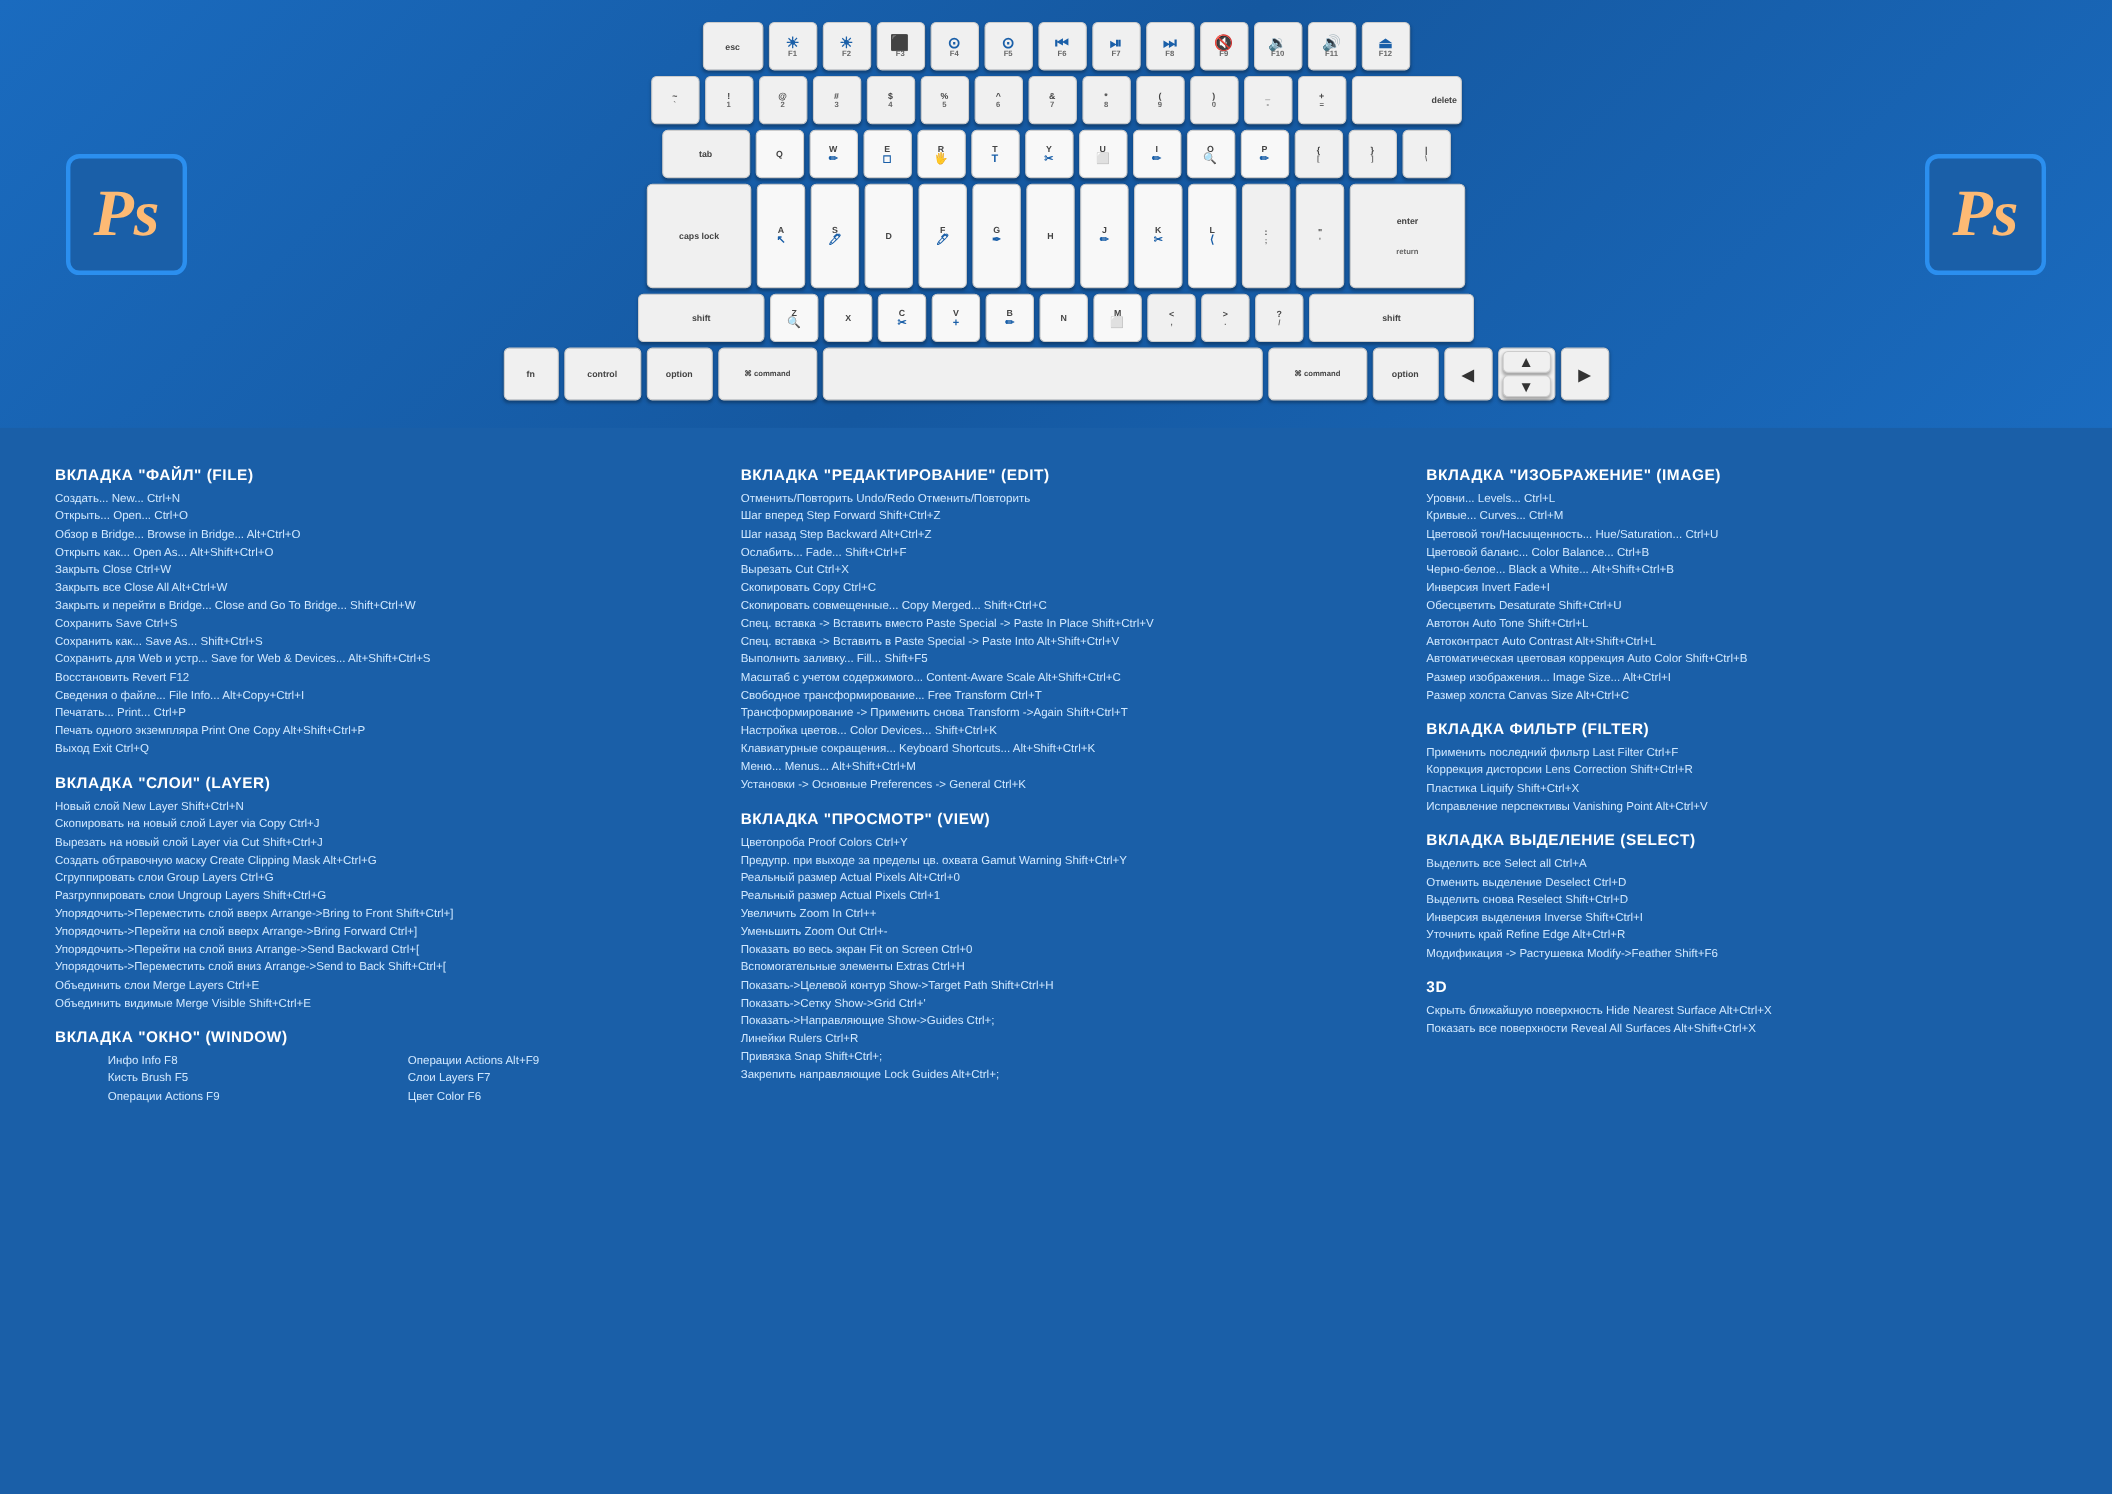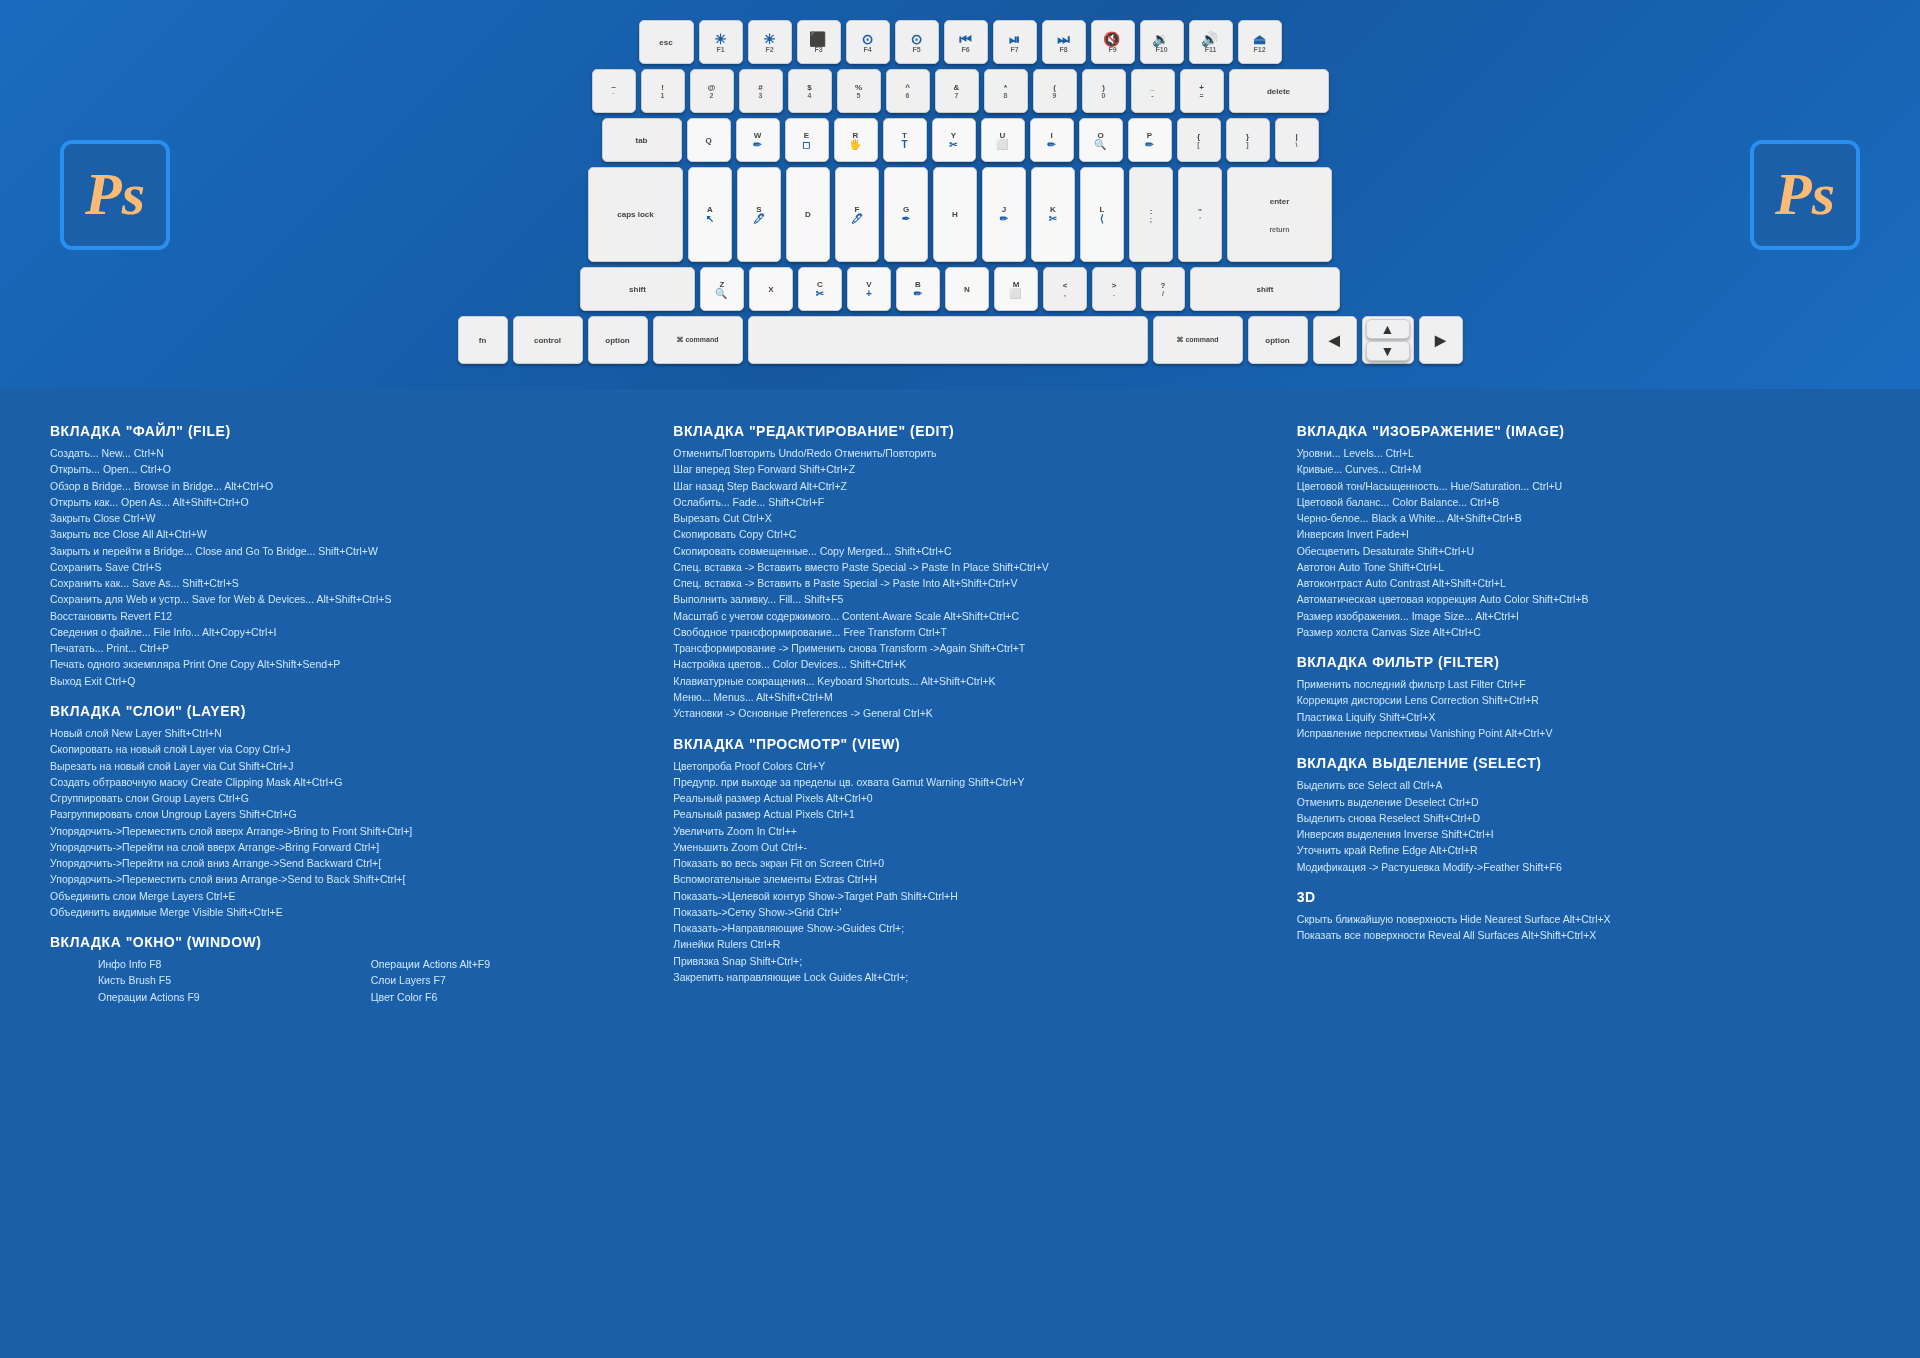--- a/index.html
+++ b/index.html
@@ -82,21 +82,21 @@
     .key.ctrl-key { min-width: 70px; }
     .key.alt-key { min-width: 60px; }
     .key.cmd-key { min-width: 90px; }
     .key.space-key { min-width: 400px; }
     .key.fn-key { min-width: 50px; }
     .key.enter-key {
       min-width: 105px;
       min-height: 95px;
       gap: 20px;
     }
-    .key.backspace-key { min-width: 100px; }
+    .key.backspace-key { min-width: 100px; align-items: flex-end; }
 
     .key-icon {
       font-size: 14px;
       line-height: 1;
     }
 
     .key-sub {
       font-size: 7px;
       color: #666;
     }
@@ -483,21 +483,21 @@
       <div class="shortcut-line">Открыть как...   Open As...  Alt+Shift+Ctrl+O</div>
       <div class="shortcut-line">Закрыть   Close   Ctrl+W</div>
       <div class="shortcut-line">Закрыть все  Close All   Alt+Ctrl+W</div>
       <div class="shortcut-line">Закрыть и перейти в Bridge...  Close and Go To Bridge...   Shift+Ctrl+W</div>
       <div class="shortcut-line">Сохранить  Save   Ctrl+S</div>
       <div class="shortcut-line">Сохранить как...   Save As...  Shift+Ctrl+S</div>
       <div class="shortcut-line">Сохранить для Web и устр...  Save for Web &amp; Devices...   Alt+Shift+Ctrl+S</div>
       <div class="shortcut-line">Восстановить  Revert  F12</div>
       <div class="shortcut-line">Сведения о файле...  File Info...  Alt+Copy+Ctrl+I</div>
       <div class="shortcut-line">Печатать...   Print...   Ctrl+P</div>
-      <div class="shortcut-line">Печать одного экземпляра   Print One Copy  Alt+Shift+Send+P</div>
+      <div class="shortcut-line">Печать одного экземпляра   Print One Copy  Alt+Shift+Ctrl+P</div>
       <div class="shortcut-line">Выход  Exit   Ctrl+Q</div>
     </div>
 
     <div class="section-title">ВКЛАДКА "СЛОИ" (LAYER)</div>
     <div class="shortcut-block">
       <div class="shortcut-line">Новый слой  New Layer    Shift+Ctrl+N</div>
       <div class="shortcut-line">Скопировать на новый слой  Layer via Copy   Ctrl+J</div>
       <div class="shortcut-line">Вырезать на новый слой   Layer via Cut  Shift+Ctrl+J</div>
       <div class="shortcut-line">Создать обтравочную маску  Create Clipping Mask   Alt+Ctrl+G</div>
       <div class="shortcut-line">Сгруппировать слои  Group Layers    Ctrl+G</div>

